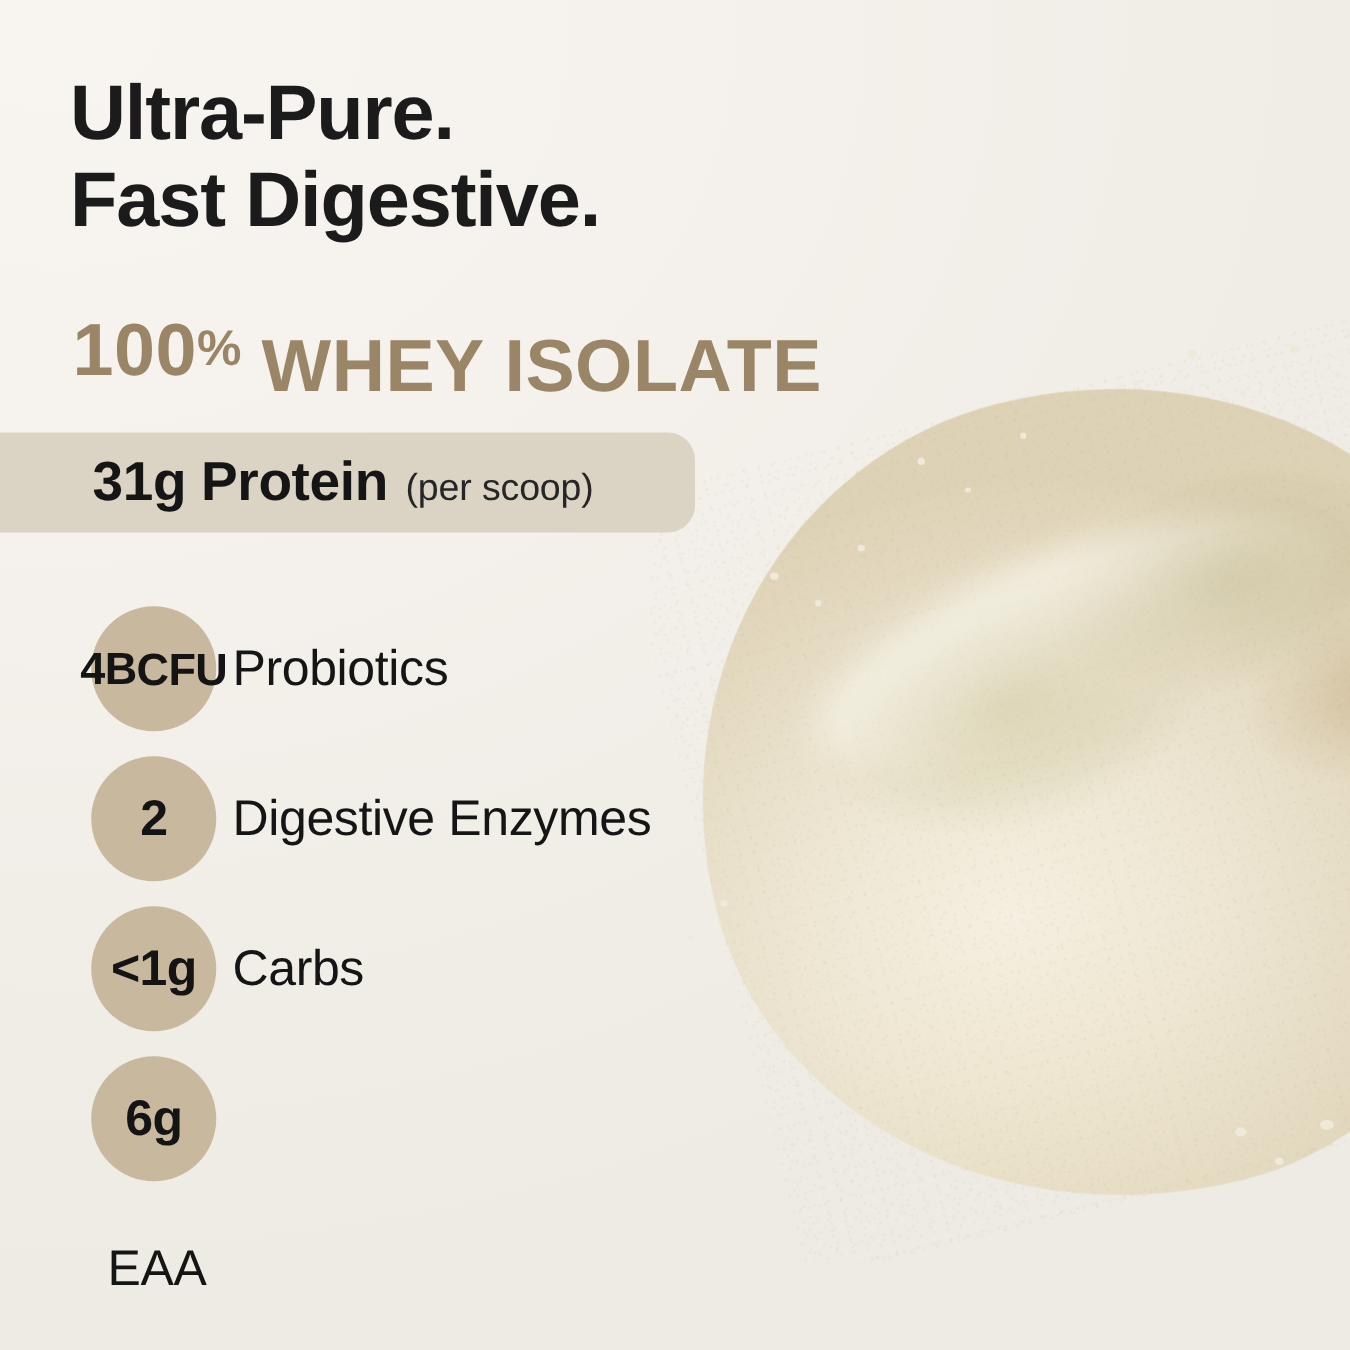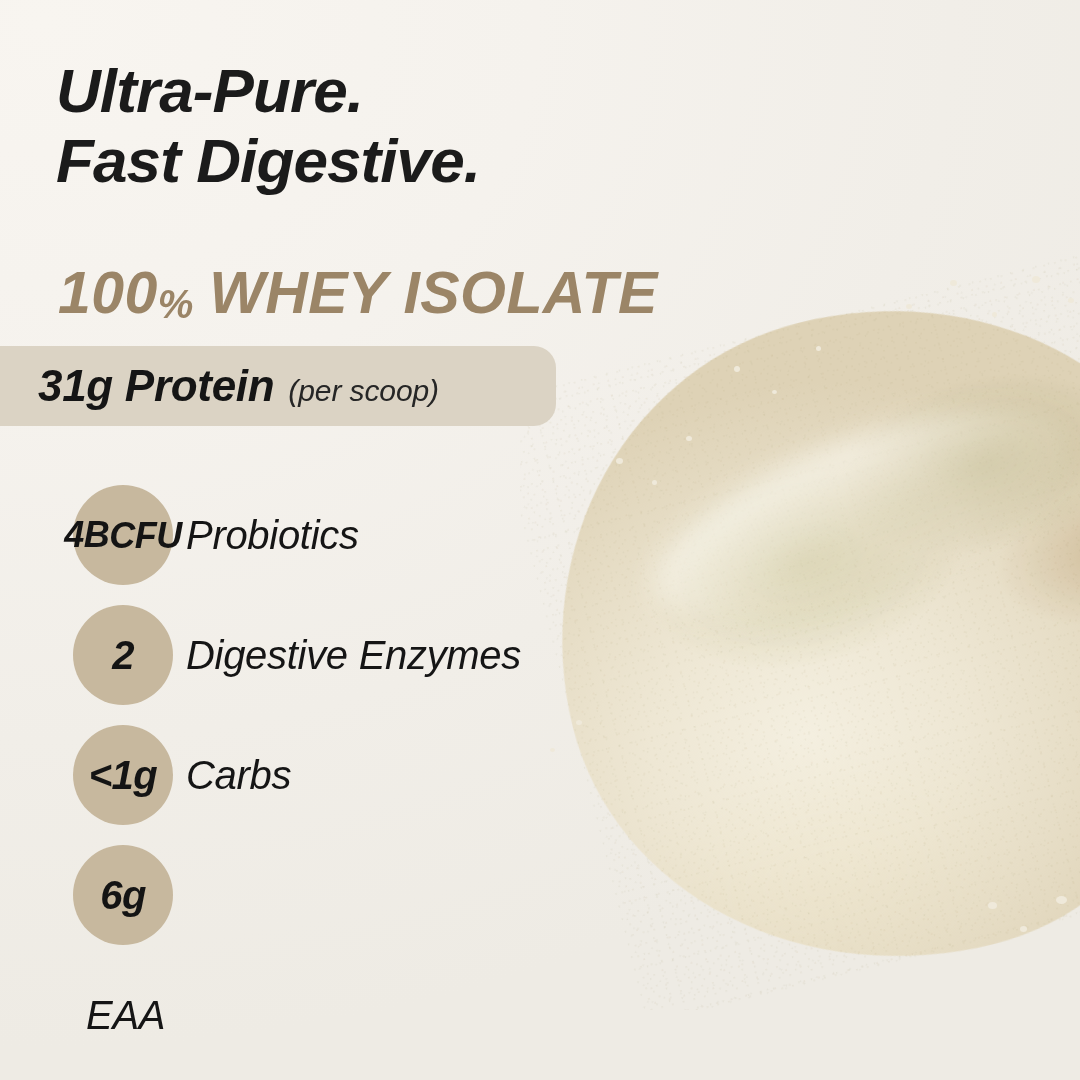--- a/index.html
+++ b/index.html
@@ -9,21 +9,20 @@
     background:#f4f1ec;
     overflow:hidden;
   }
 
   #poster {
     position:relative;
     width:1080px; height:1080px;
     background:
       radial-gradient(120% 95% at 4% 2%,  #f8f5f0 0%, #f5f2ed 38%, #f1eee8 70%, #eeebe4 100%);
     overflow:hidden;
-    font-style:italic;
   }
 
   
   .photo {
     position:absolute;
     left:520px; top:250px;
     width:620px; height:760px;
     overflow:hidden;
     pointer-events:none;
   }
@@ -92,36 +91,36 @@
   .headline .line { display:block; white-space:nowrap; }
 
   .subhead {
     position:absolute;
     left:58px; top:232px;
     color:#9b8567;
     font-size:59px;
     font-weight:700;
     letter-spacing:0.4px;
     white-space:nowrap;
-    display:flex; align-items:flex-end;
+    display:flex; align-items:center;
   }
   .subhead .pct { font-size:40px; font-weight:700; letter-spacing:0; }
   .subhead .rest { margin-left:16px;margin-top:27px; }
 
   
   .banner {
     position:absolute;
     left:-30px; top:346px;
     width:586px; height:80px;
     background:#dbd3c4;
     border-radius:0 22px 22px 0;
     display:flex; align-items:center;
   }
   .banner-inner {
-    margin-left:68px;
+    margin-left:104px;
     display:flex; align-items:baseline;
     white-space:nowrap;
   }
   .banner .amount {
     color:#151515;
     font-size:44px;
     font-weight:700;
     letter-spacing:-0.3px;
   }
   .banner .note {

